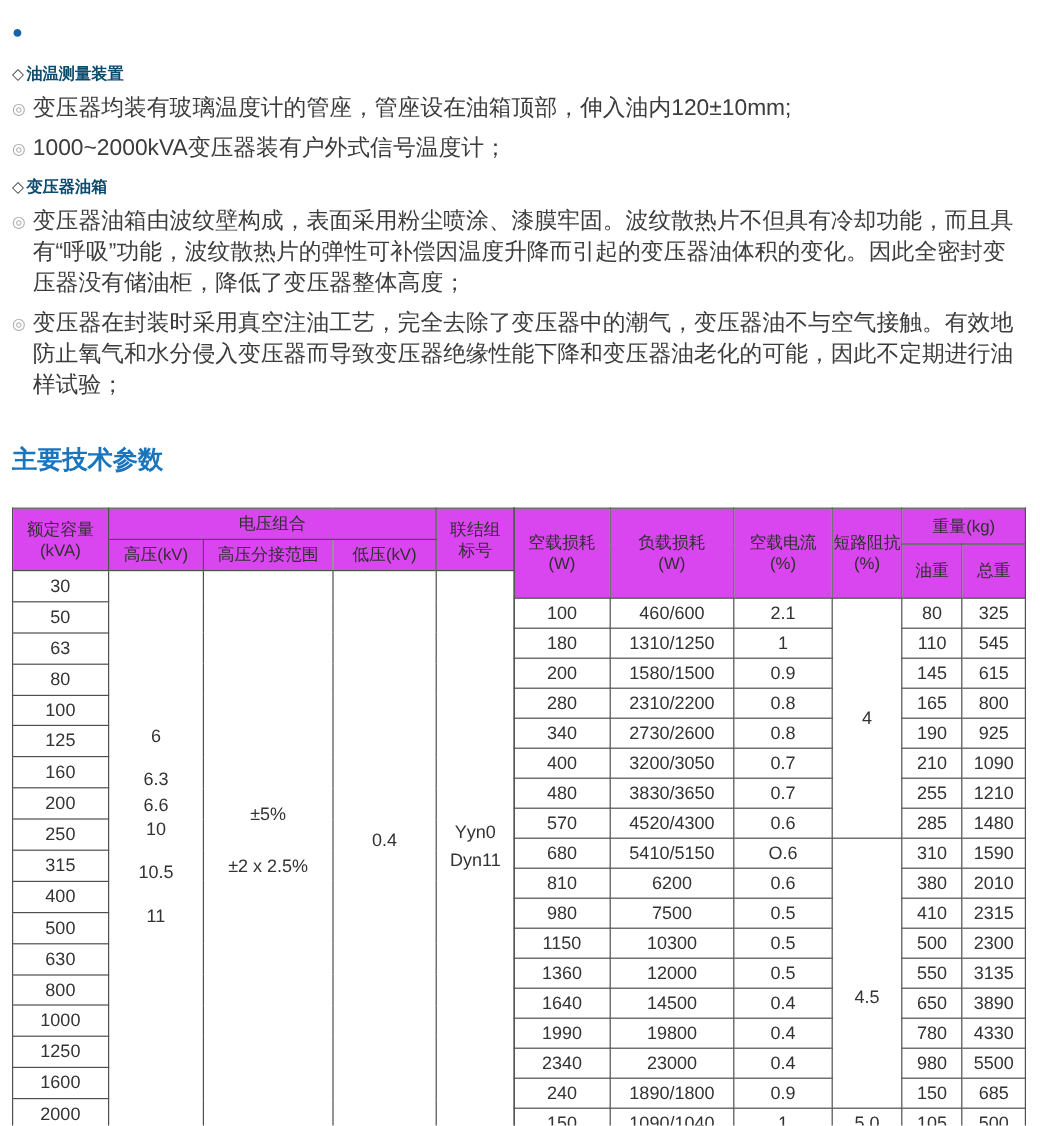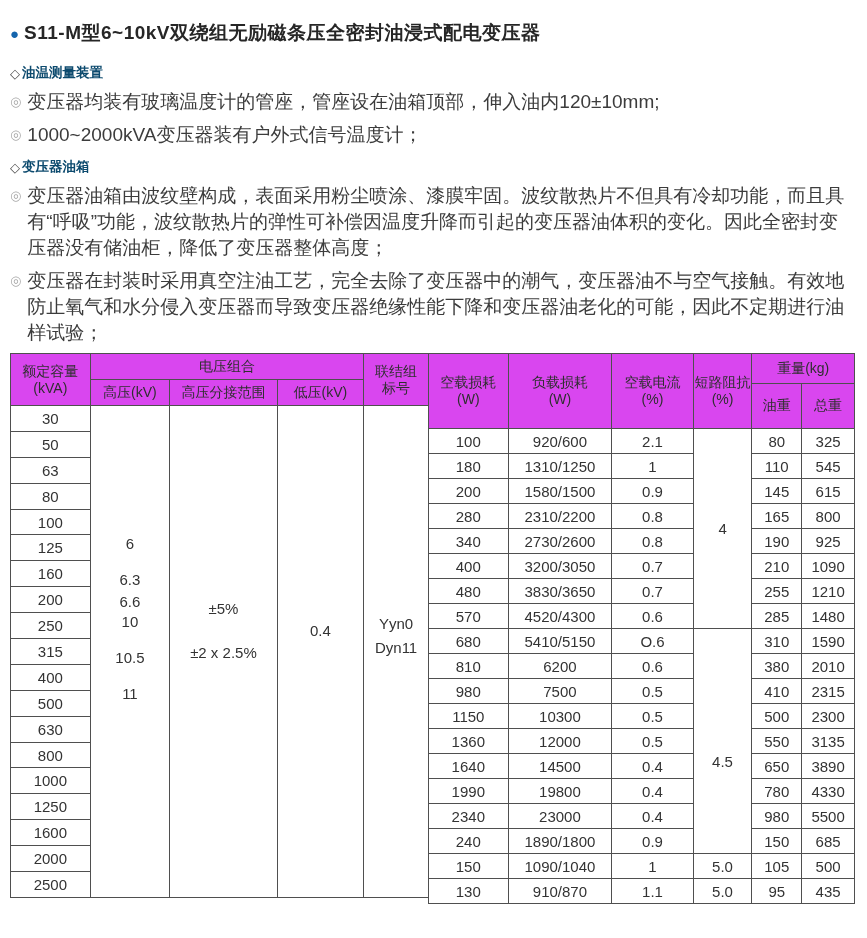--- a/index.html
+++ b/index.html
@@ -62,21 +62,20 @@
   .vec-stack .g1 { margin-bottom:4px; }
   .z45 { display:inline-block; transform:translateY(20px); }
 </style>
 </head>
 <body>
 
 <div class="content">
 
   <div class="doc-title">
     <span class="bullet">●</span>
-    <span class="title-text">S11-M型6~10kV双绕组无励磁条压全密封油浸式配电变压器</span>
   </div>
 
   <div class="sec-heading">
     <span class="diamond">◇</span>
     <span class="sec-text">油温测量装置</span>
   </div>
   <div class="item">
     <span class="circle">◎</span>
     <div class="item-text">变压器均装有玻璃温度计的管座，管座设在油箱顶部，伸入油内120±10mm;</div>
   </div>
@@ -91,20 +90,21 @@
   </div>
   <div class="item">
     <span class="circle">◎</span>
     <div class="item-text">变压器油箱由波纹壁构成，表面采用粉尘喷涂、漆膜牢固。波纹散热片不但具有冷却功能，而且具有“呼吸”功能，波纹散热片的弹性可补偿因温度升降而引起的变压器油体积的变化。因此全密封变压器没有储油柜，降低了变压器整体高度；</div>
   </div>
   <div class="item">
     <span class="circle">◎</span>
     <div class="item-text">变压器在封装时采用真空注油工艺，完全去除了变压器中的潮气，变压器油不与空气接触。有效地防止氧气和水分侵入变压器而导致变压器绝缘性能下降和变压器油老化的可能，因此不定期进行油样试验；</div>
   </div>
 
+  <div class="params-heading">主要技术参数</div>
 
   <div class="table-wrap">
 
     <table class="tbl-left">
       <colgroup>
           <col style="width:80px">
           <col style="width:80px">
           <col style="width:108px">
           <col style="width:87px">
           <col style="width:65px">
@@ -245,21 +245,21 @@
           <th colspan="2">重量(kg)</th>
         </tr>
         <tr class="h2">
           <th>油重</th>
           <th>总重</th>
         </tr>
       </thead>
       <tbody>
         <tr>
           <td>100</td>
-          <td>920/600</td>
+          <td>460/600</td>
           <td>2.1</td>
           <td rowspan="8">4</td>
           <td>80</td>
           <td>325</td>
         </tr>
         <tr>
           <td>180</td>
           <td>1310/1250</td>
           <td>1</td>
           <td>110</td>

